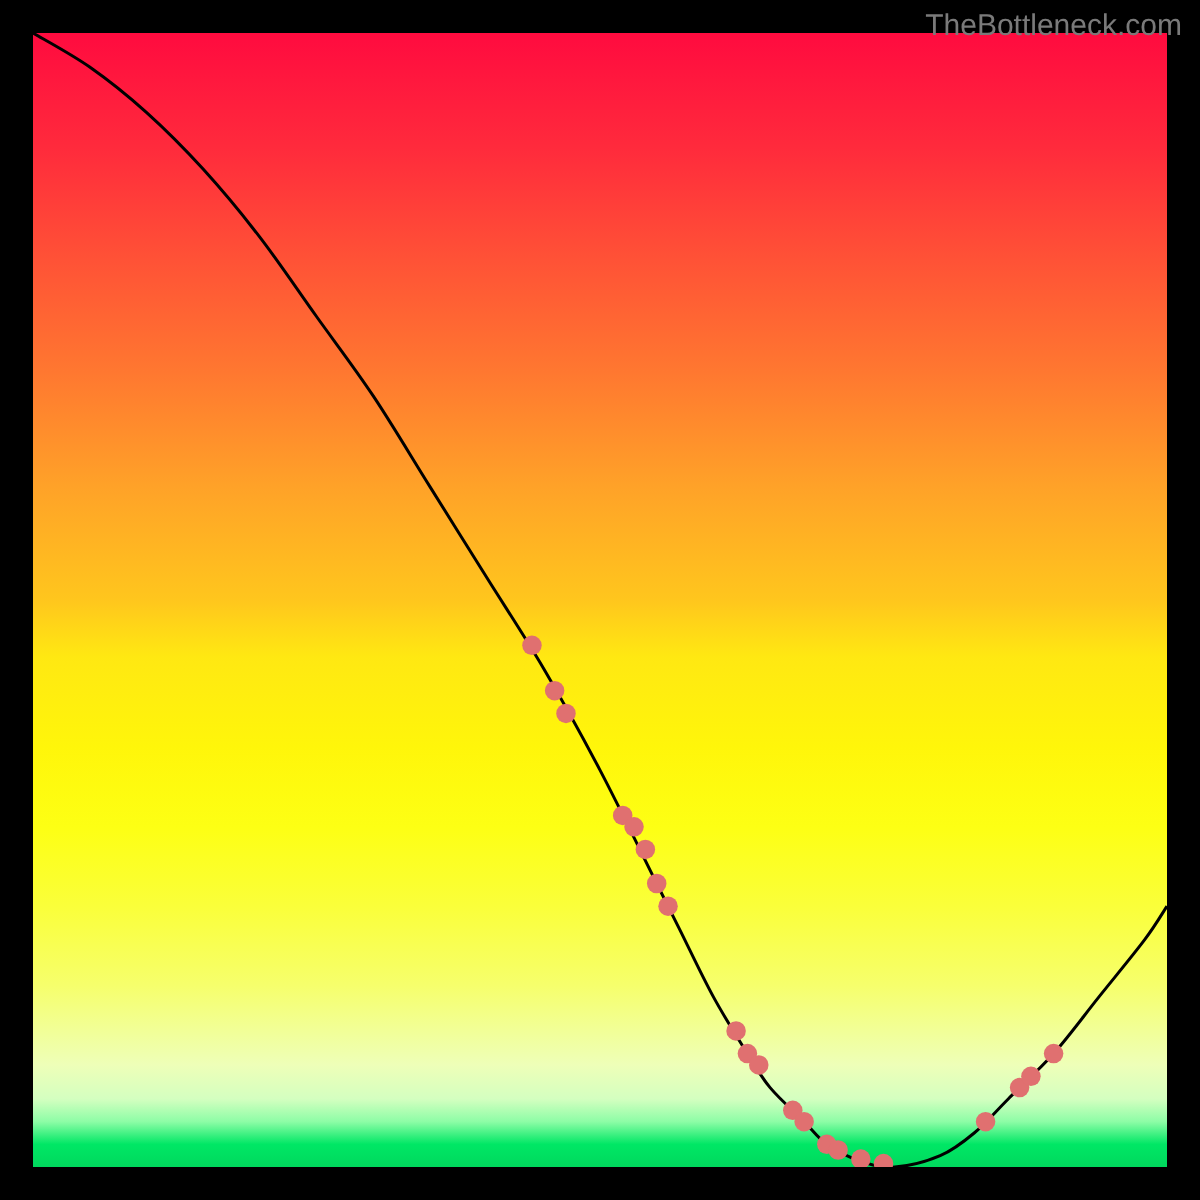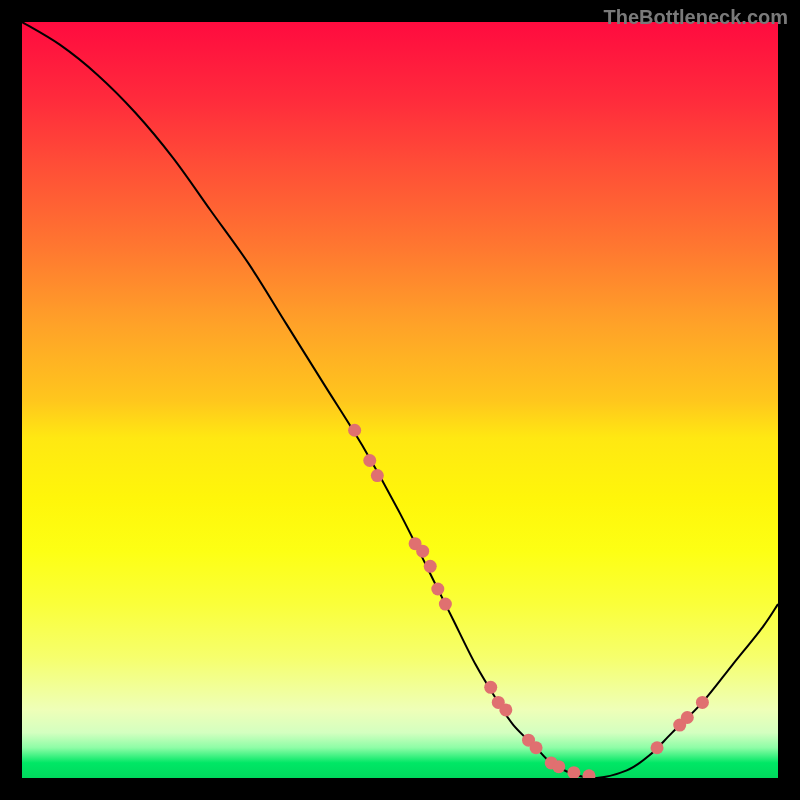--- a/index.html
+++ b/index.html
@@ -1,17 +1,17 @@
 <!DOCTYPE html>
 <html><head>
 <meta charset="utf-8">
 <style>
   * { margin: 0; padding: 0; box-sizing: border-box; }
   body { width: 800px; height: 800px; background: #000; position: relative; font-family: Arial, sans-serif; }
-  .watermark { position: absolute; top: 6px; right: 12px; color: #7a7a7a; font-size: 20px; font-weight: 700; z-index: 10; }
+  .watermark { position: absolute; top: 6px; right: 12px; color: #7a7a7a; font-size: 20px; font-weight: 400; z-index: 10; }
   .plot-area { position: absolute; left: 22px; top: 22px; width: 756px; height: 756px; }
   .gradient-bg { position: absolute; inset: 0; background: linear-gradient(to bottom,
       #ff0b3f 0%,
       #ff2a3c 10%,
       #ff5236 20%,
       #ff7830 30%,
       #ffa228 40%,
       #ffc61d 50%,
       #ffe812 55%,
       #fff60a 63%,

